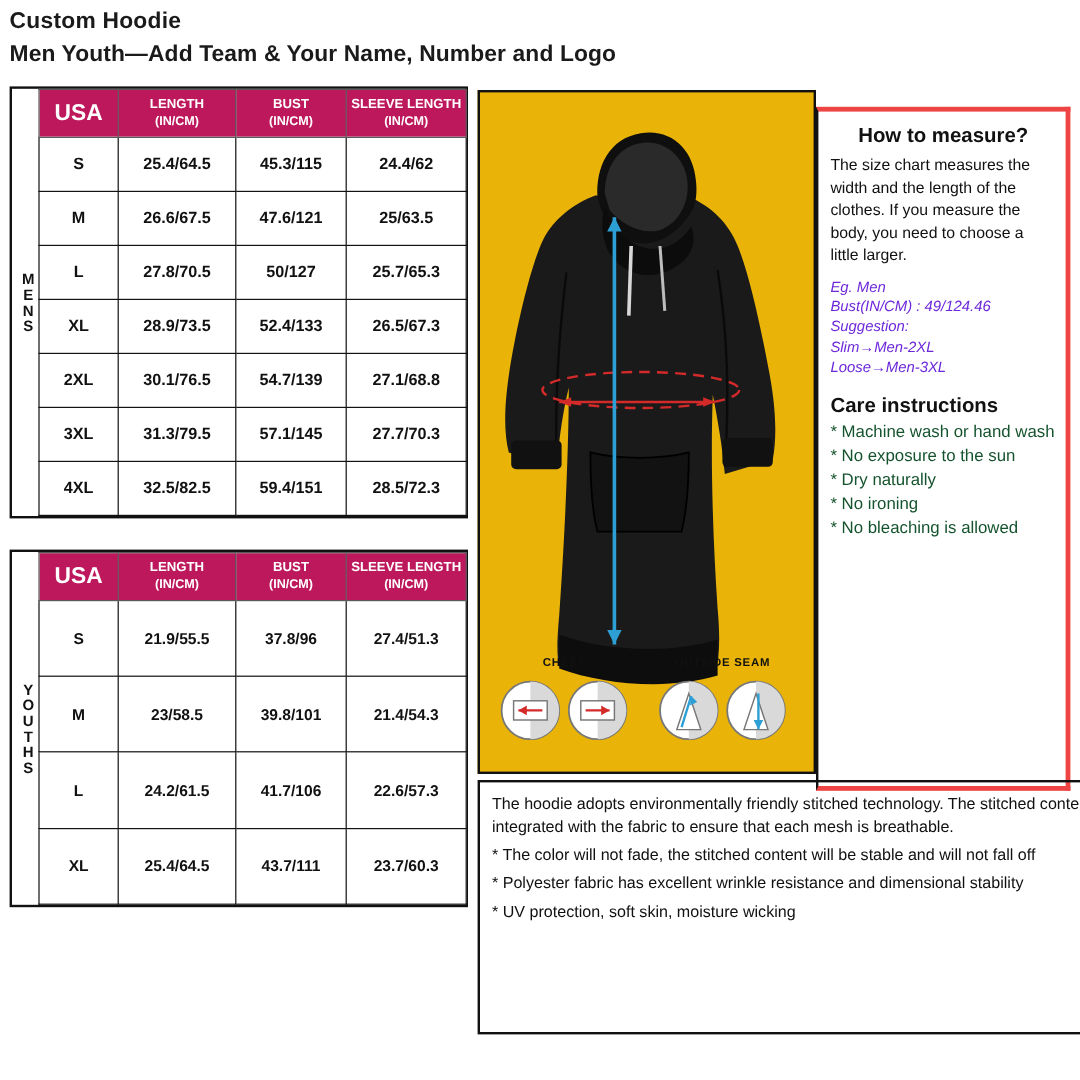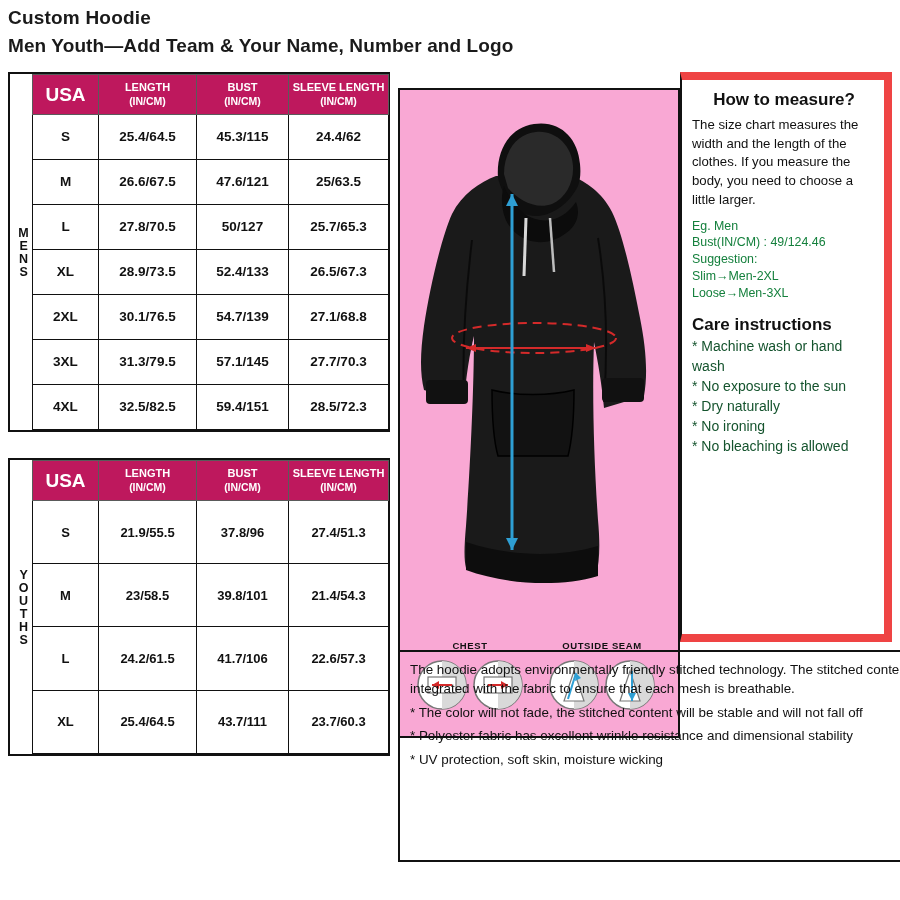--- a/index.html
+++ b/index.html
@@ -141,32 +141,32 @@
     top: 0;
     width: 494px;
   }
 
   .top-boxes {
     position: relative;
     height: 570px;
   }
   .photo-box {
     position: absolute;
-    left: 0; top: 16px;
-    width: 282px; height: 650px;
+    left: 0; top: 3px;
+    width: 282px; height: 570px;
     border: 2px solid #111;
     box-sizing: border-box;
     overflow: hidden;
-    background: #f9a8d4;
+    background: #eab308;
   }
   .info-box {
     position: absolute;
-    left: 282px; top: 0;
+    left: 282px; top: 17px;
     width: 212px; height: 570px;
-    border: 8px solid #ef4444;
+    border: 4px solid #ef4444;
     border-left: 2px solid #111;
     box-sizing: border-box;
     padding: 10px 8px 6px 10px;
     overflow: hidden;
   }
 
   .info-title {
     text-align: center;
     font-size: 17px;
     font-weight: bold;
@@ -174,22 +174,23 @@
     margin-bottom: 6px;
   }
   .info-para {
     font-size: 13.2px;
     line-height: 1.42;
     color: #111;
   }
   .info-small {
     font-size: 12.4px;
     line-height: 1.35;
-    color: #15803d;
+    color: #6d28d9;
     margin-top: 8px;
+    font-style: italic;
   }
   .care-title {
     font-size: 17px;
     font-weight: bold;
     color: #111;
     margin-top: 14px;
     margin-bottom: 2px;
   }
   .care-list {
     font-size: 14px;

